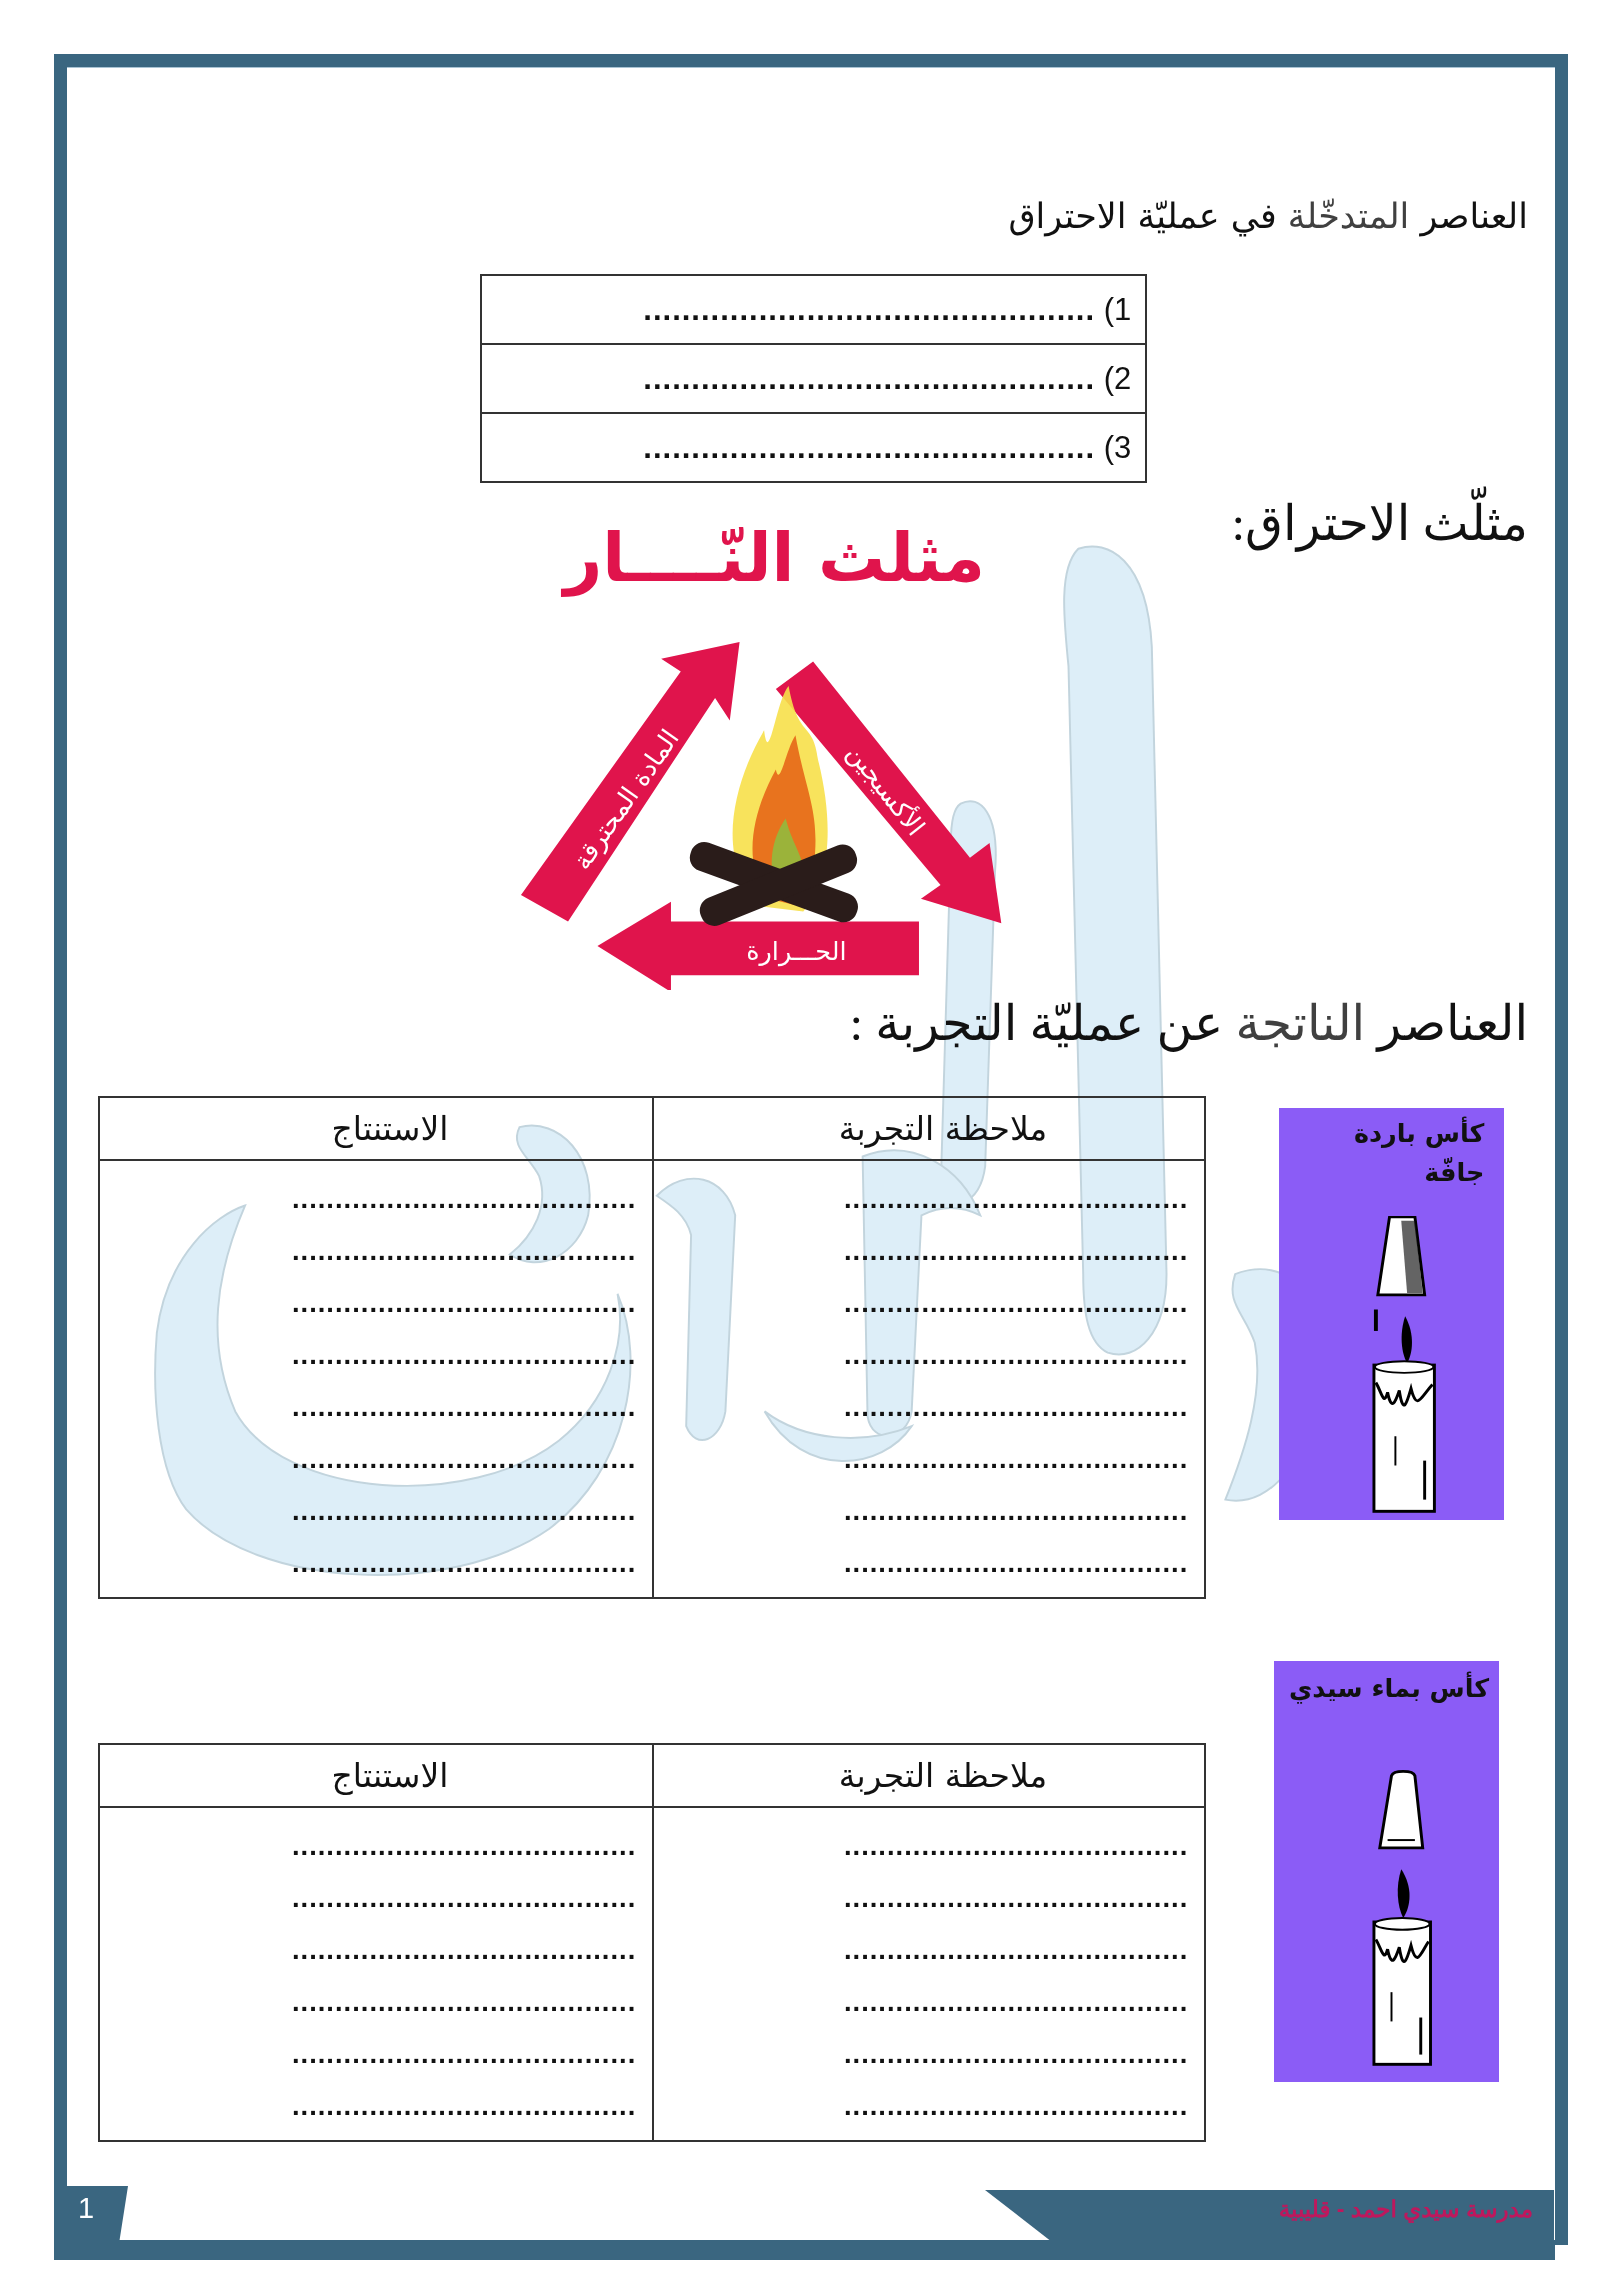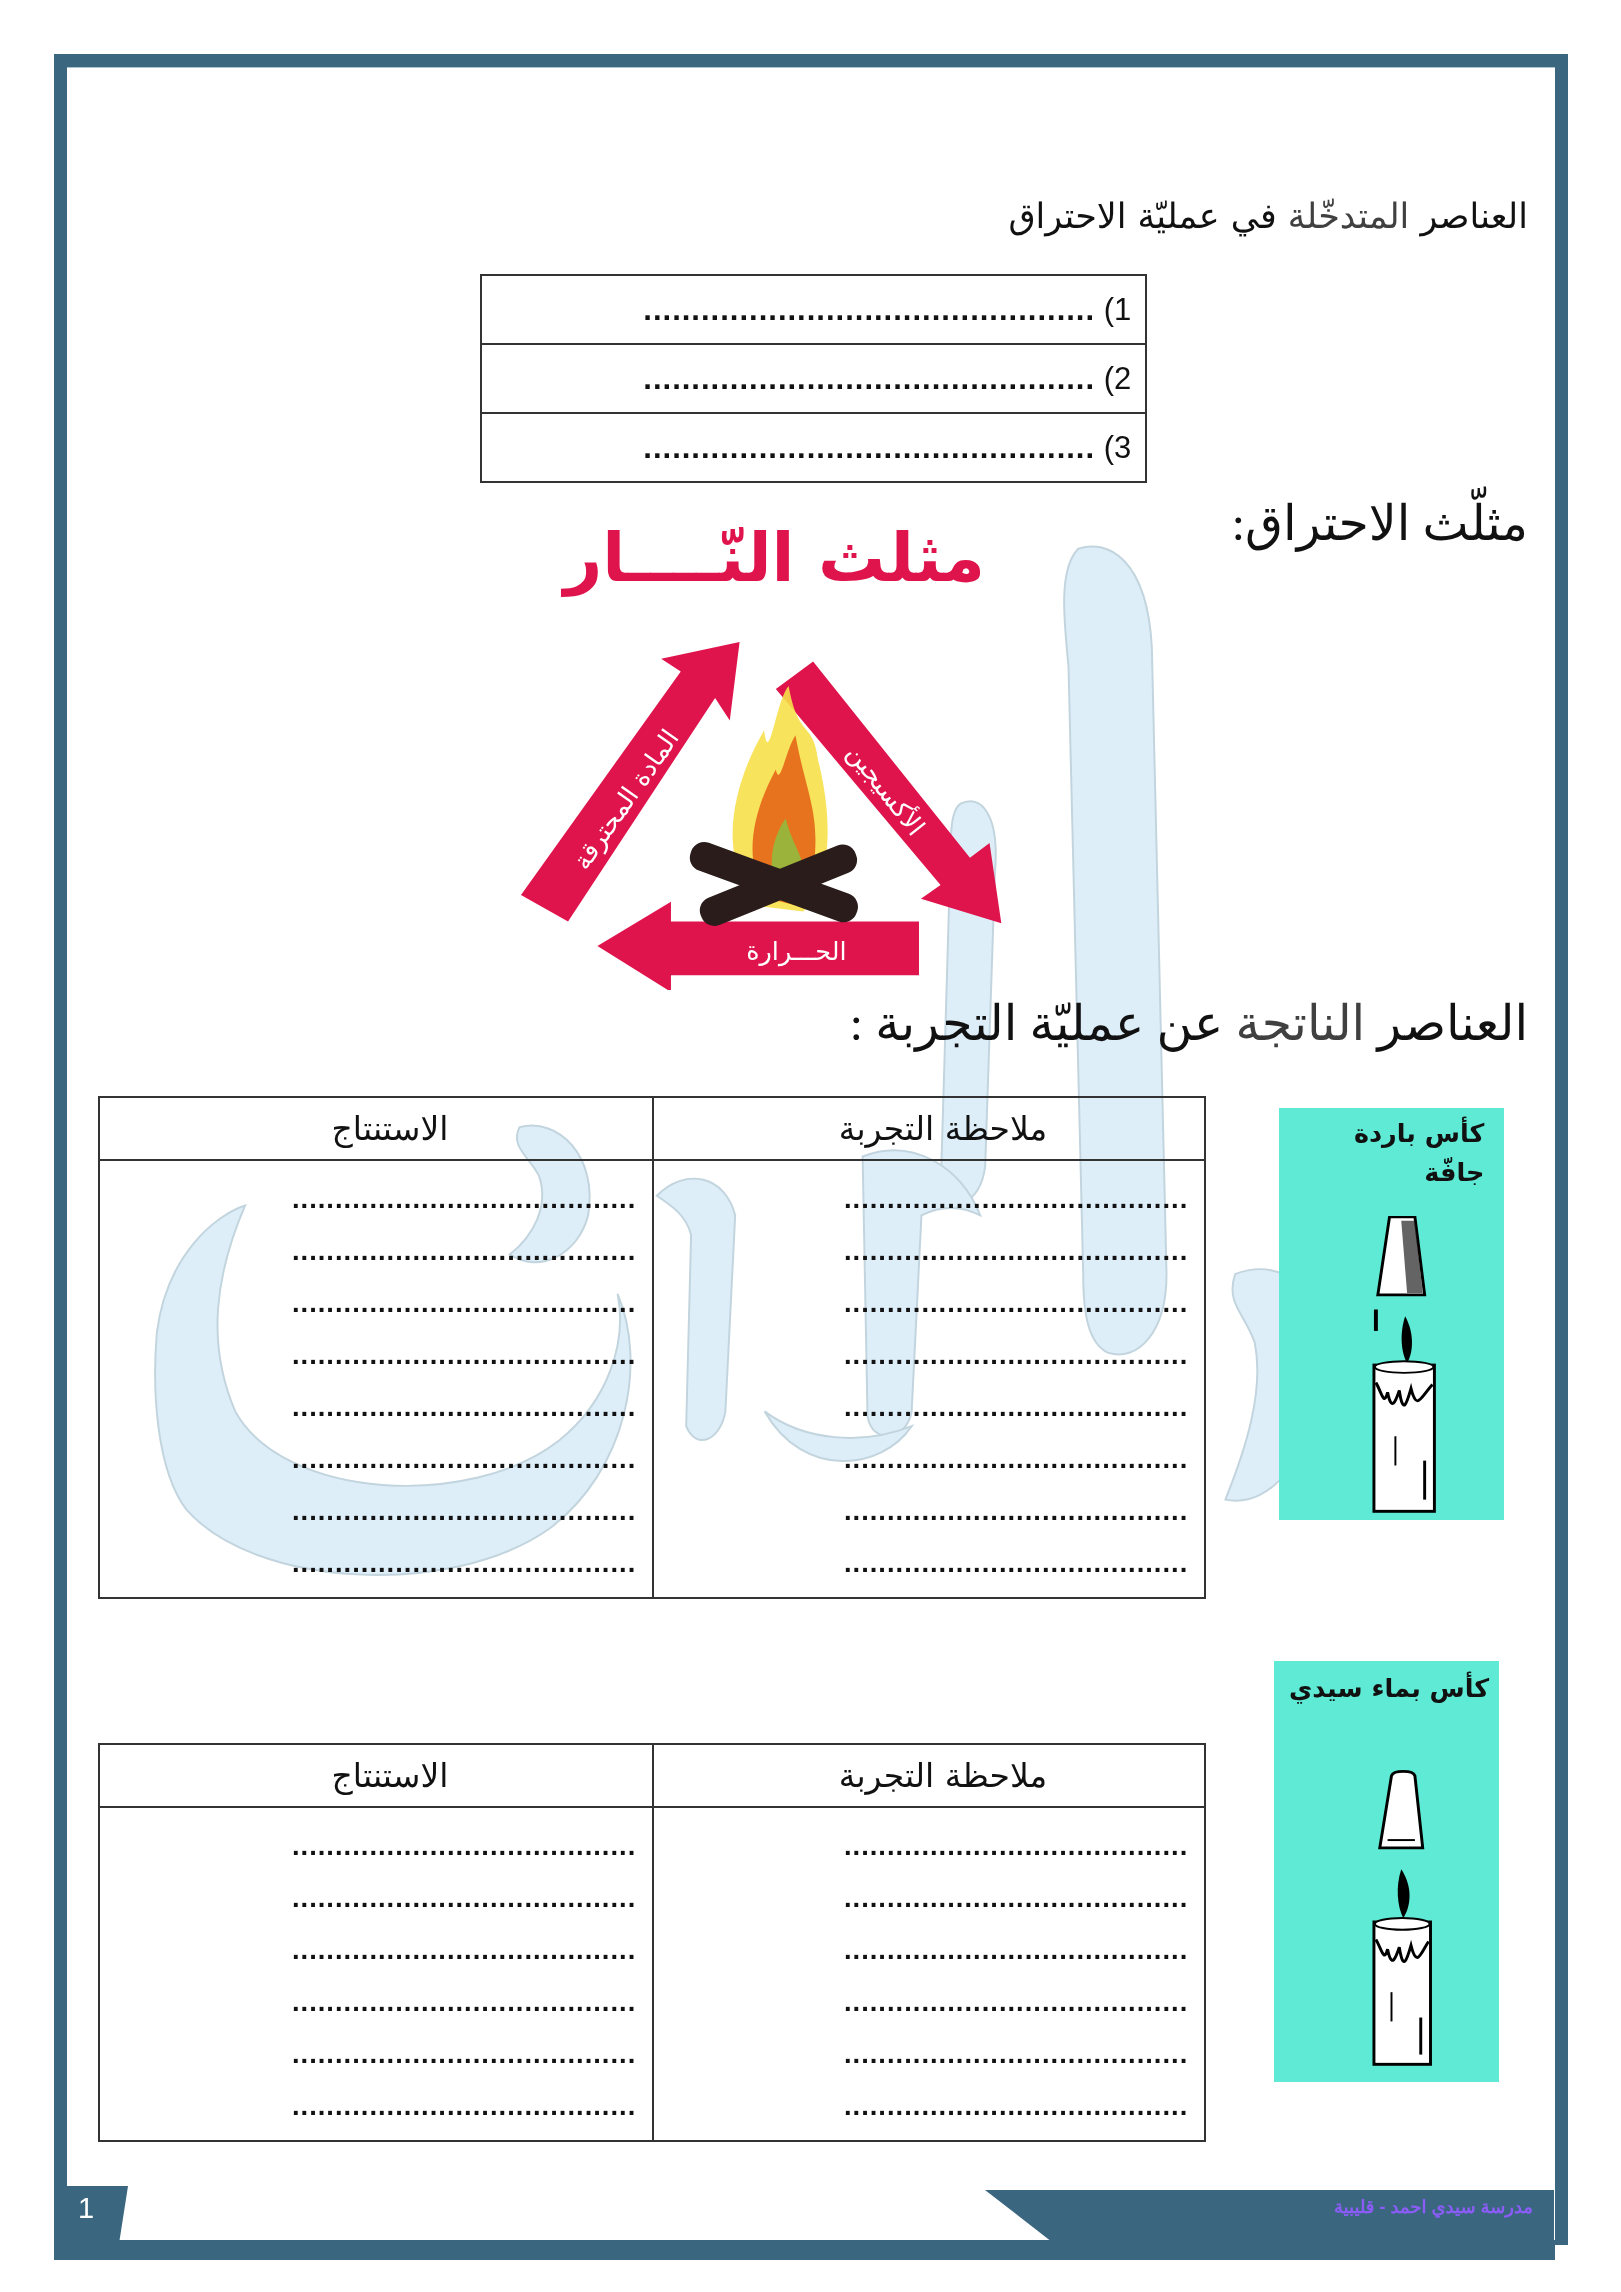--- a/index.html
+++ b/index.html
@@ -8,41 +8,41 @@
   .frame-top { position: absolute; left: 54px; top: 54px; width: 1512px; height: 12.7px; background: #3a6680; border-bottom: 1px solid #a9c3d3; }
   .frame-left { position: absolute; left: 54px; top: 54px; width: 12.7px; height: 2205px; background: #3a6680; }
   .frame-right { position: absolute; left: 1555px; top: 54px; width: 12.7px; height: 2191px; background: #3a6680; }
   .frame-bottom { position: absolute; left: 54px; top: 2240px; width: 1501px; height: 19.6px; background: #3a6680; }
 
   .footer-page-tab { position: absolute; left: 54px; top: 2186px; width: 74px; height: 57px; background: #3a6680;
      clip-path: polygon(0 0, 100% 0, 88% 100%, 0 100%); }
   .footer-page-num { position: absolute; left: 78px; top: 2192px; color: #fff; font-family: "Liberation Sans", sans-serif; font-size: 29px; }
   .footer-ribbon { position: absolute; left: 985px; top: 2190px; width: 569px; height: 53px; background: #3a6680;
      clip-path: polygon(0 0, 100% 0, 100% 100%, 12% 100%); }
-  .footer-school { position: absolute; right: 88px; top: 2196px; color: #8b5cf6; font-family: "Liberation Sans", sans-serif; font-weight: bold; font-size: 18px; direction: rtl; }
+  .footer-school { position: absolute; right: 88px; top: 2196px; color: #be185d; font-family: "Liberation Sans", sans-serif; font-weight: bold; font-size: 23px; direction: rtl; }
 
   .watermark { position: absolute; left: 98px; top: 529px; width: 1294px; height: 1108px; pointer-events: none; }
   .heading1 { position: absolute; right: 93px; top: 196px; font-size: 35px; font-weight: 300; direction: rtl; white-space: nowrap; }
   .heading-big { position: absolute; right: 93px; font-size: 49px; font-weight: 300; direction: rtl; white-space: nowrap; font-family: Liberation Serif, serif; }
   .red { color: #404040; }
 
   .elements-table { position: absolute; left: 480px; top: 274px; width: 667px; border-collapse: collapse; direction: rtl; }
   .elements-table td { border: 2px solid #333; height: 67px; padding: 0 13.7px; font-size: 31px; font-family: "Liberation Sans", sans-serif; white-space: nowrap; }
   .elements-table .dots { letter-spacing: 1px; font-weight: bold; }
 
   .fire-title { position: absolute; left: 544px; top: 519px; width: 441px; font-family: "DejaVu Sans", sans-serif; font-weight: bold; font-size: 67px; color: #e0144c; direction: rtl; letter-spacing: 2px; }
   .triangle { position: absolute; left: 519px; top: 642px; width: 549px; height: 348px; }
 
   .obs-table { position: absolute; left: 98px; width: 1106px; border-collapse: collapse; direction: rtl; table-layout: fixed; }
   .obs-table th { border: 2px solid #333; height: 59px; font-weight: 300; font-size: 33px; padding-left: 29px; }
   .obs-table td { border-left: 2px solid #333; border-right: 2px solid #333; vertical-align: top; padding: 11.8px 15.7px 7.8px 15.7px; }
   .obs-table tr.last td { border-bottom: 2px solid #333; }
   .dotline { height: 52px; line-height: 52px; font-size: 27.4px; font-weight: bold; font-family: "Liberation Sans", sans-serif; overflow: hidden; white-space: nowrap; letter-spacing: 1px; text-align: right; }
 
-  .exp-img { position: absolute; background: #5eead4; }
+  .exp-img { position: absolute; background: #8b5cf6; }
   .exp-caption { position: absolute; font-family: "DejaVu Sans", sans-serif; font-weight: bold; font-size: 25.5px; direction: rtl; white-space: nowrap; }
 </style>
 </head>
 <body>
 
 <div class="frame-top"></div>
 <div class="frame-left"></div>
 <div class="frame-right"></div>
 
 <svg class="watermark" viewBox="0 0 1320 1130">

